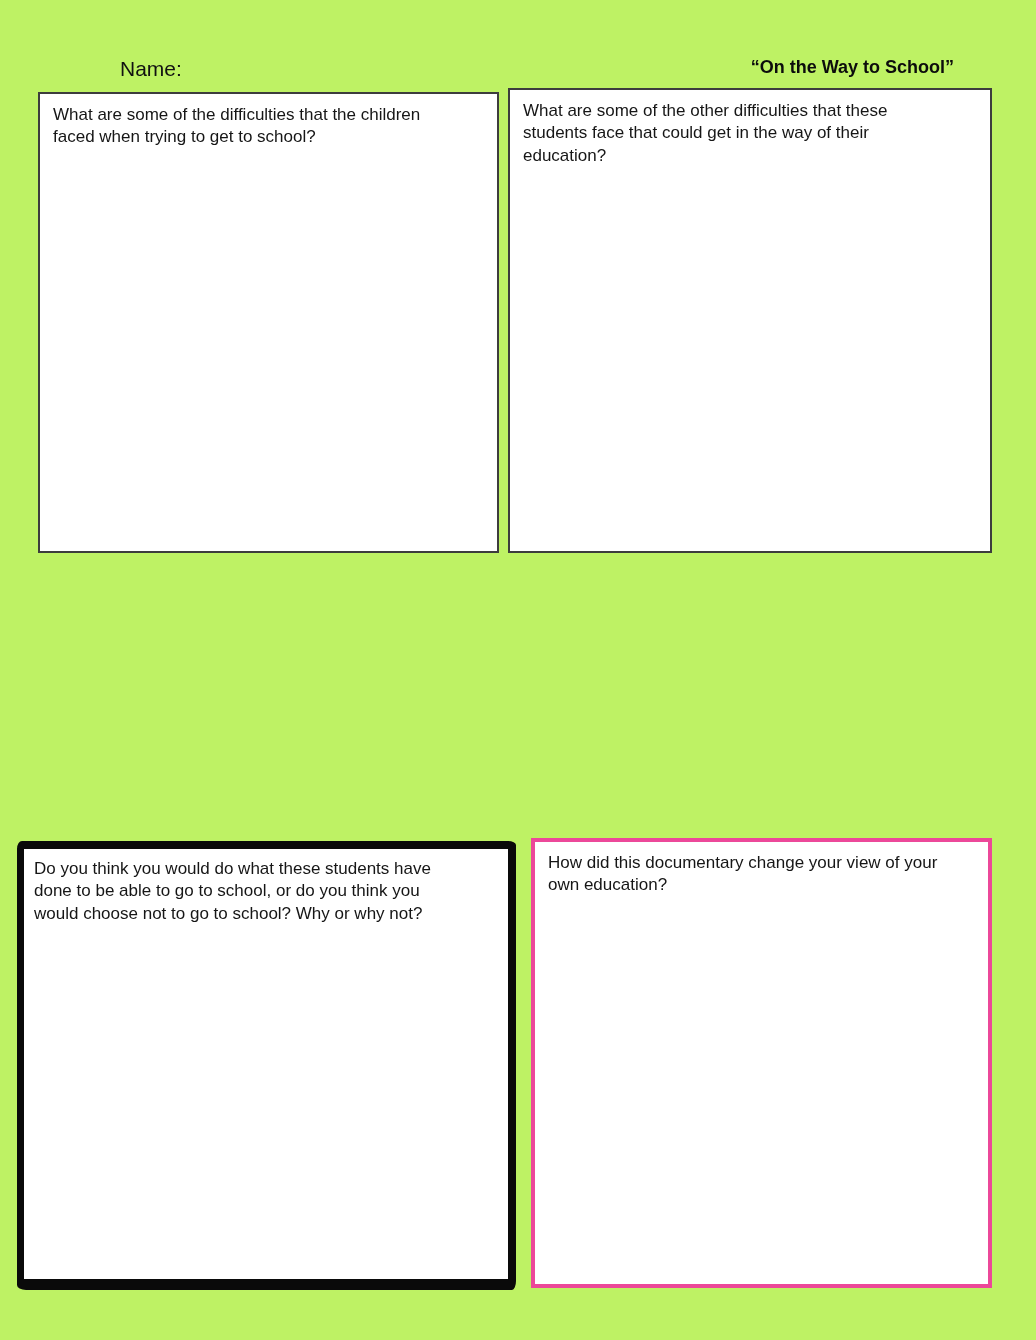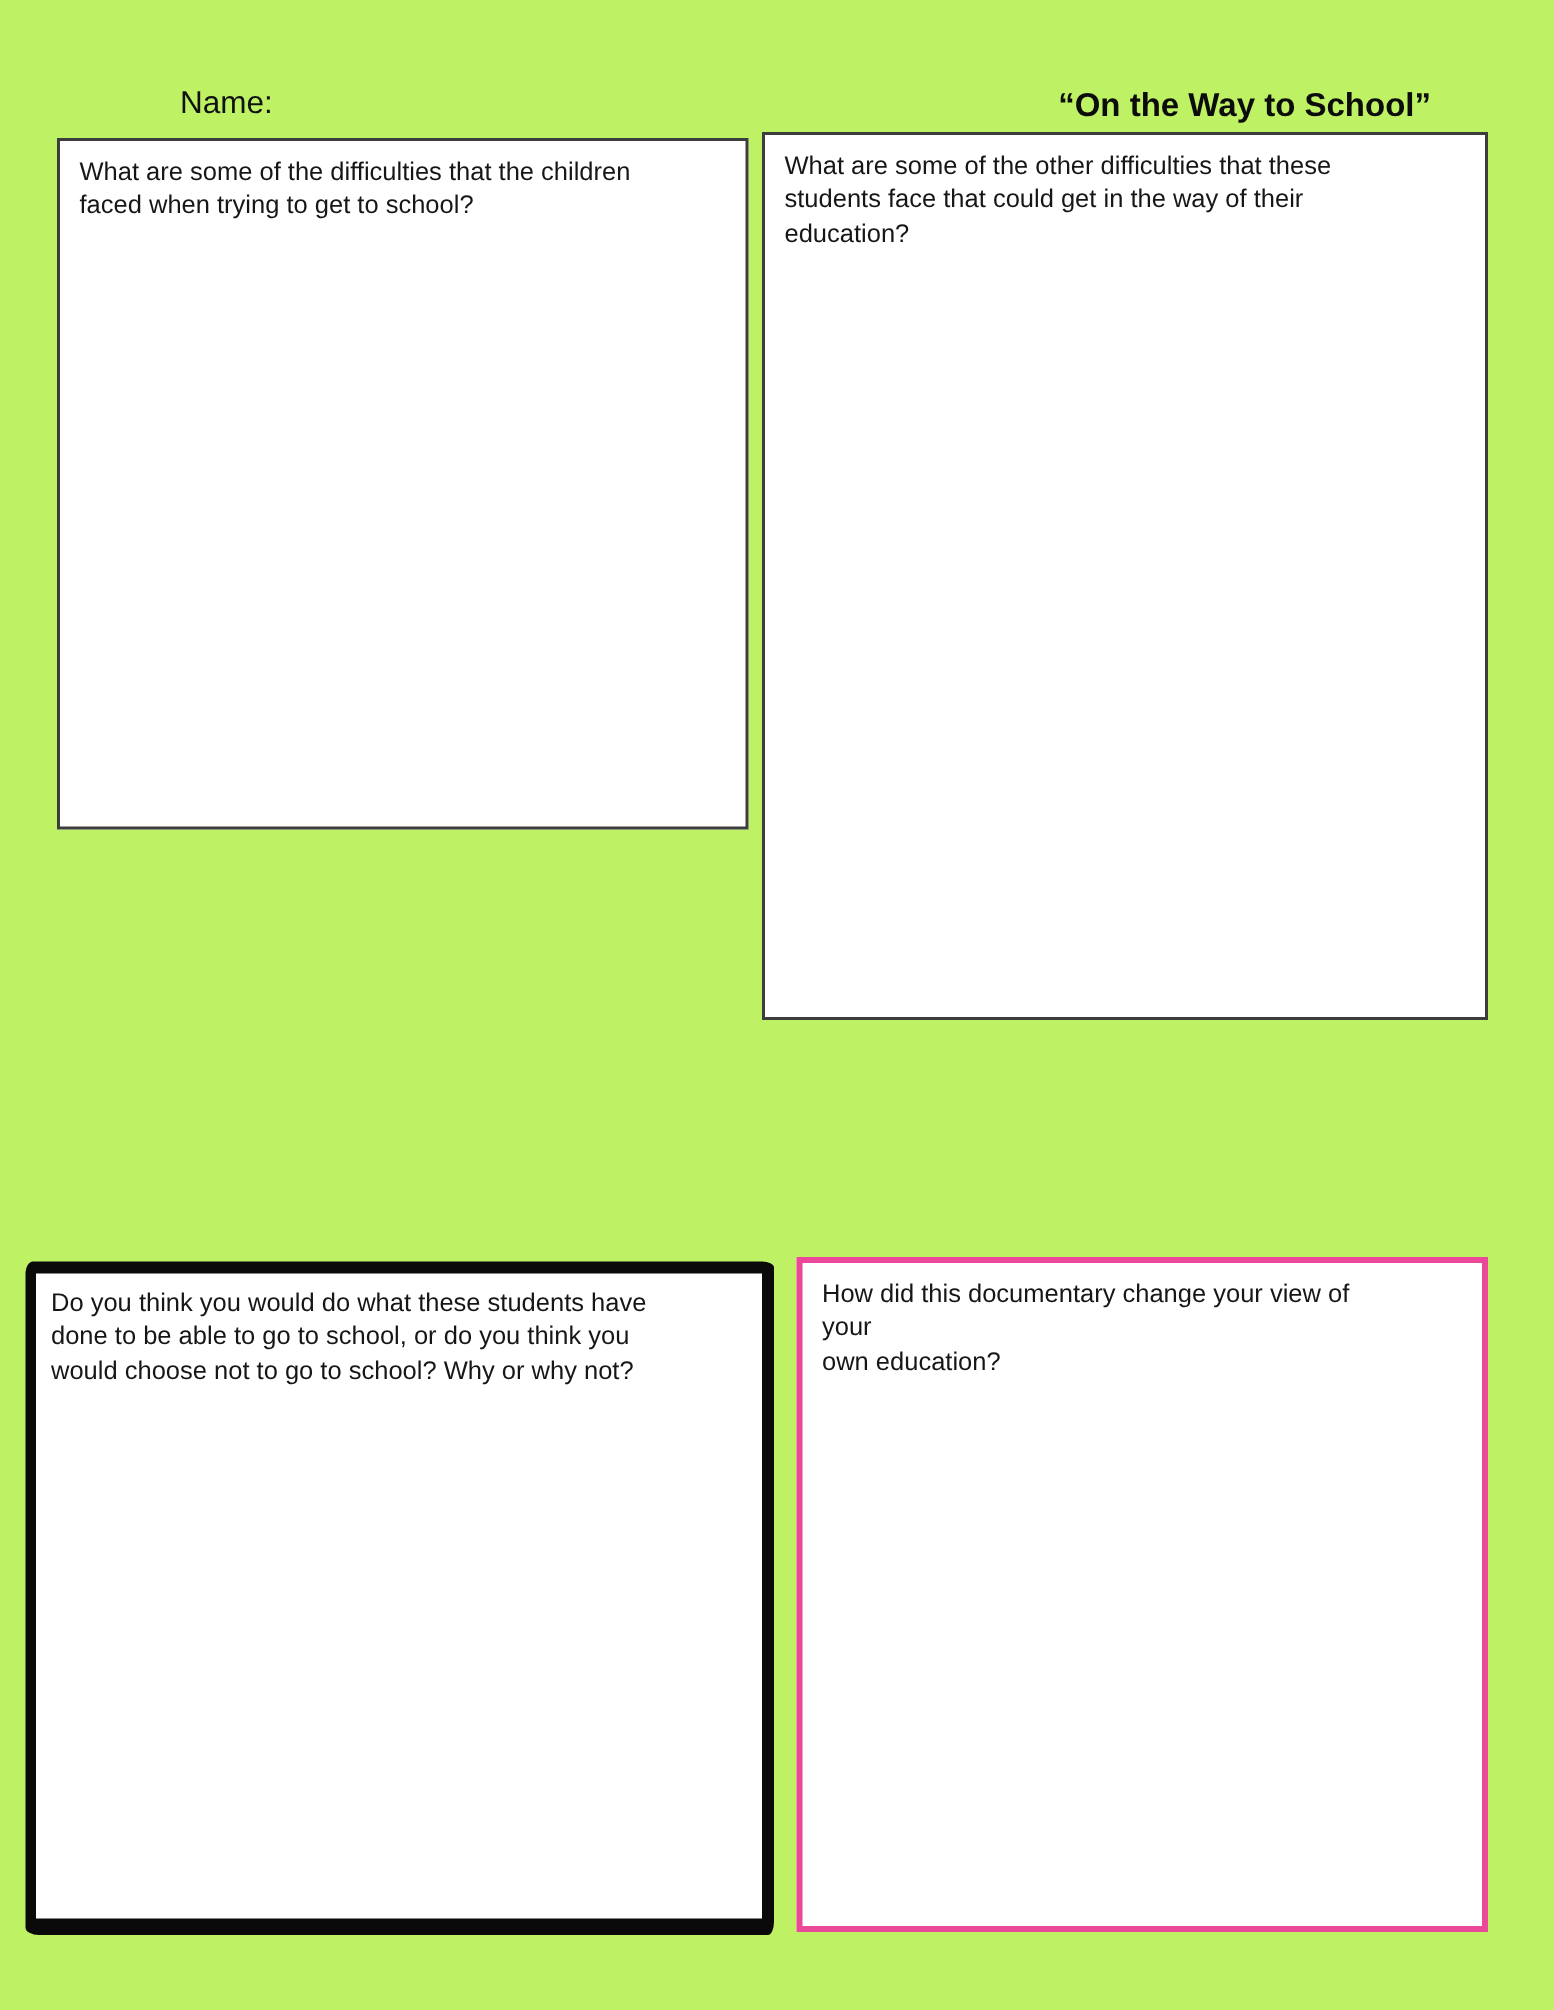--- a/index.html
+++ b/index.html
@@ -22,49 +22,49 @@
     left: 120px;
     top: 57px;
     font-size: 21px;
     color: #111;
   }
   .page-title {
     position: absolute;
     right: 114px;
     top: 57px;
     margin: 0;
-    font-size: 22px;
+    font-size: 18px;
     font-weight: bold;
     color: #0c0c0c;
   }
   .qbox {
     position: absolute;
     box-sizing: border-box;
     background: #ffffff;
     display: flex;
-    flex-direction: row;
+    flex-direction: column;
     gap: 44px;
   }
   .qbox p {
     margin: 0;
     padding: 10px 13px 0 13px;
     font-size: 17px;
     line-height: 1.32;
     white-space: pre-line;
     color: #161616;
   }
   .answer {
     flex: 1 1 auto;
   }
   
   .box-thin {
     border: 2px solid #3d3d3d;
   }
   .q1 { left: 38px;  top: 92px; width: 461px; height: 461px; }
-  .q2 { left: 508px; top: 88px; width: 484px; height: 592px; }
+  .q2 { left: 508px; top: 88px; width: 484px; height: 465px; }
   
   .q3 {
     left: 30px; top: 566px; width: 958px; height: 259px;
     border-style: solid;
     border-color: #0a0a0a;
     border-width: 8px 10px 9px 3px;
     border-radius: 6px 3px 7px 4px / 4px 7px 3px 6px;
   }
   .q3 p { padding-top: 9px; padding-left: 10px; }
   

